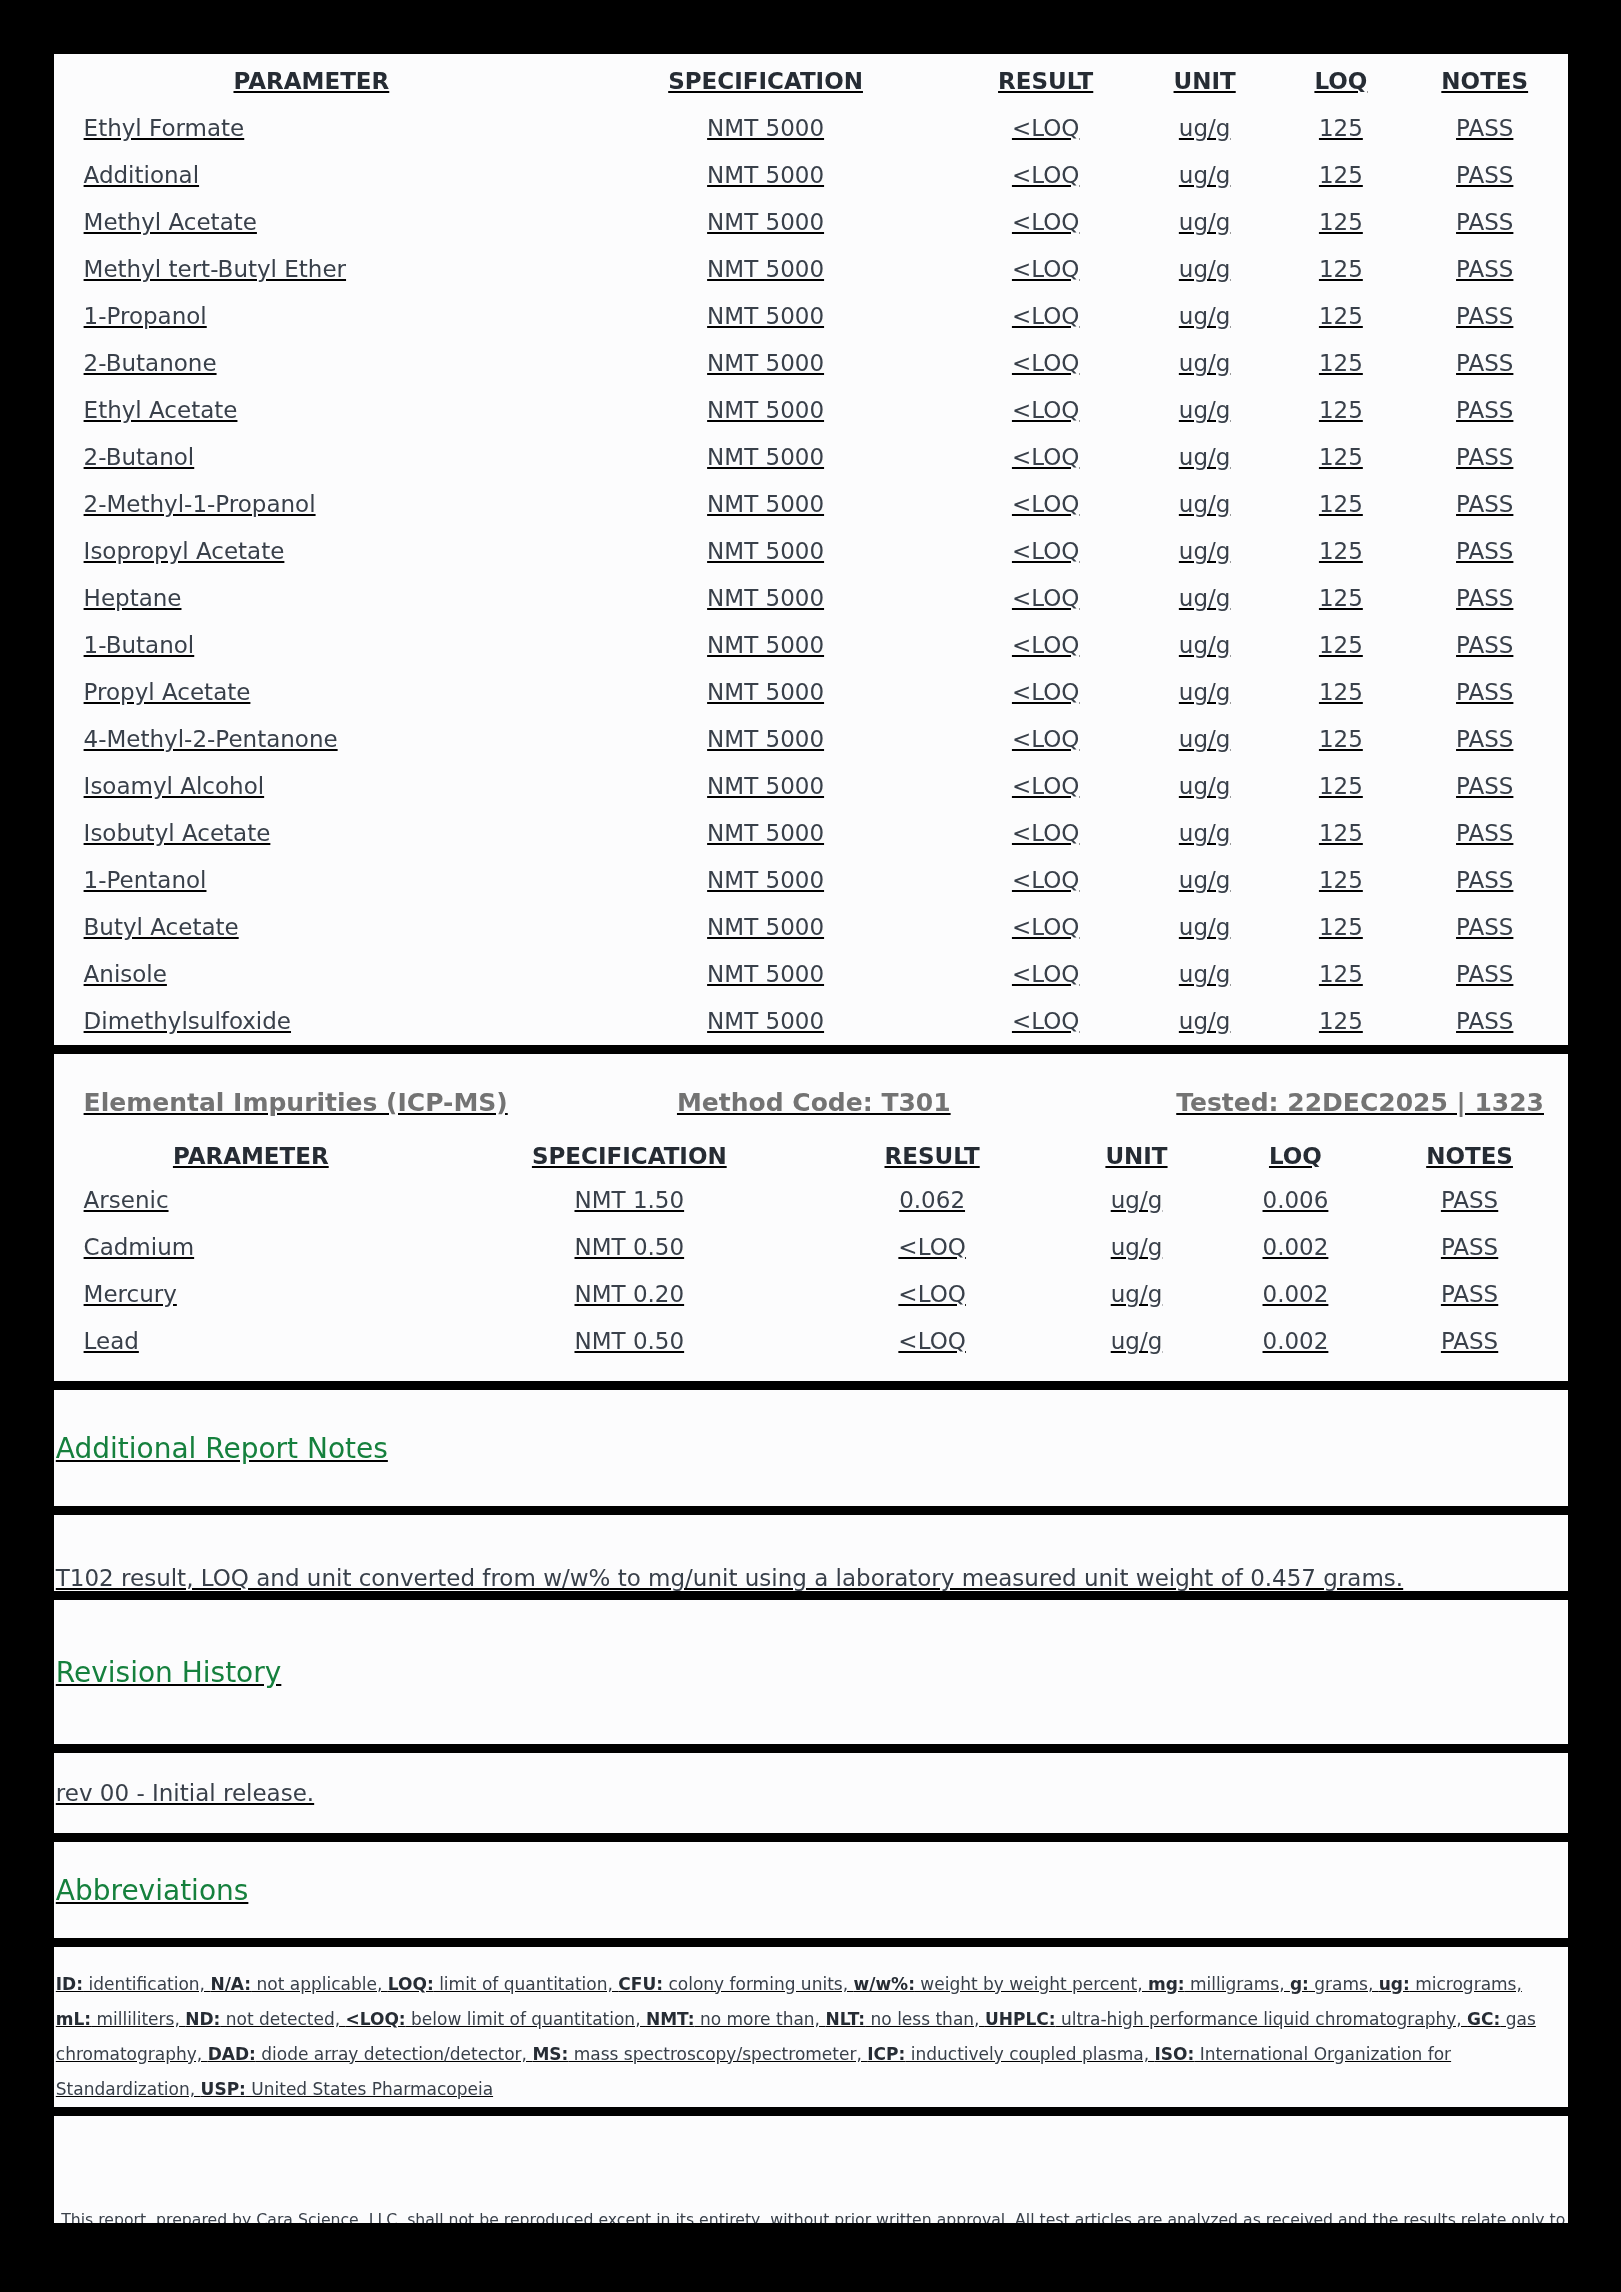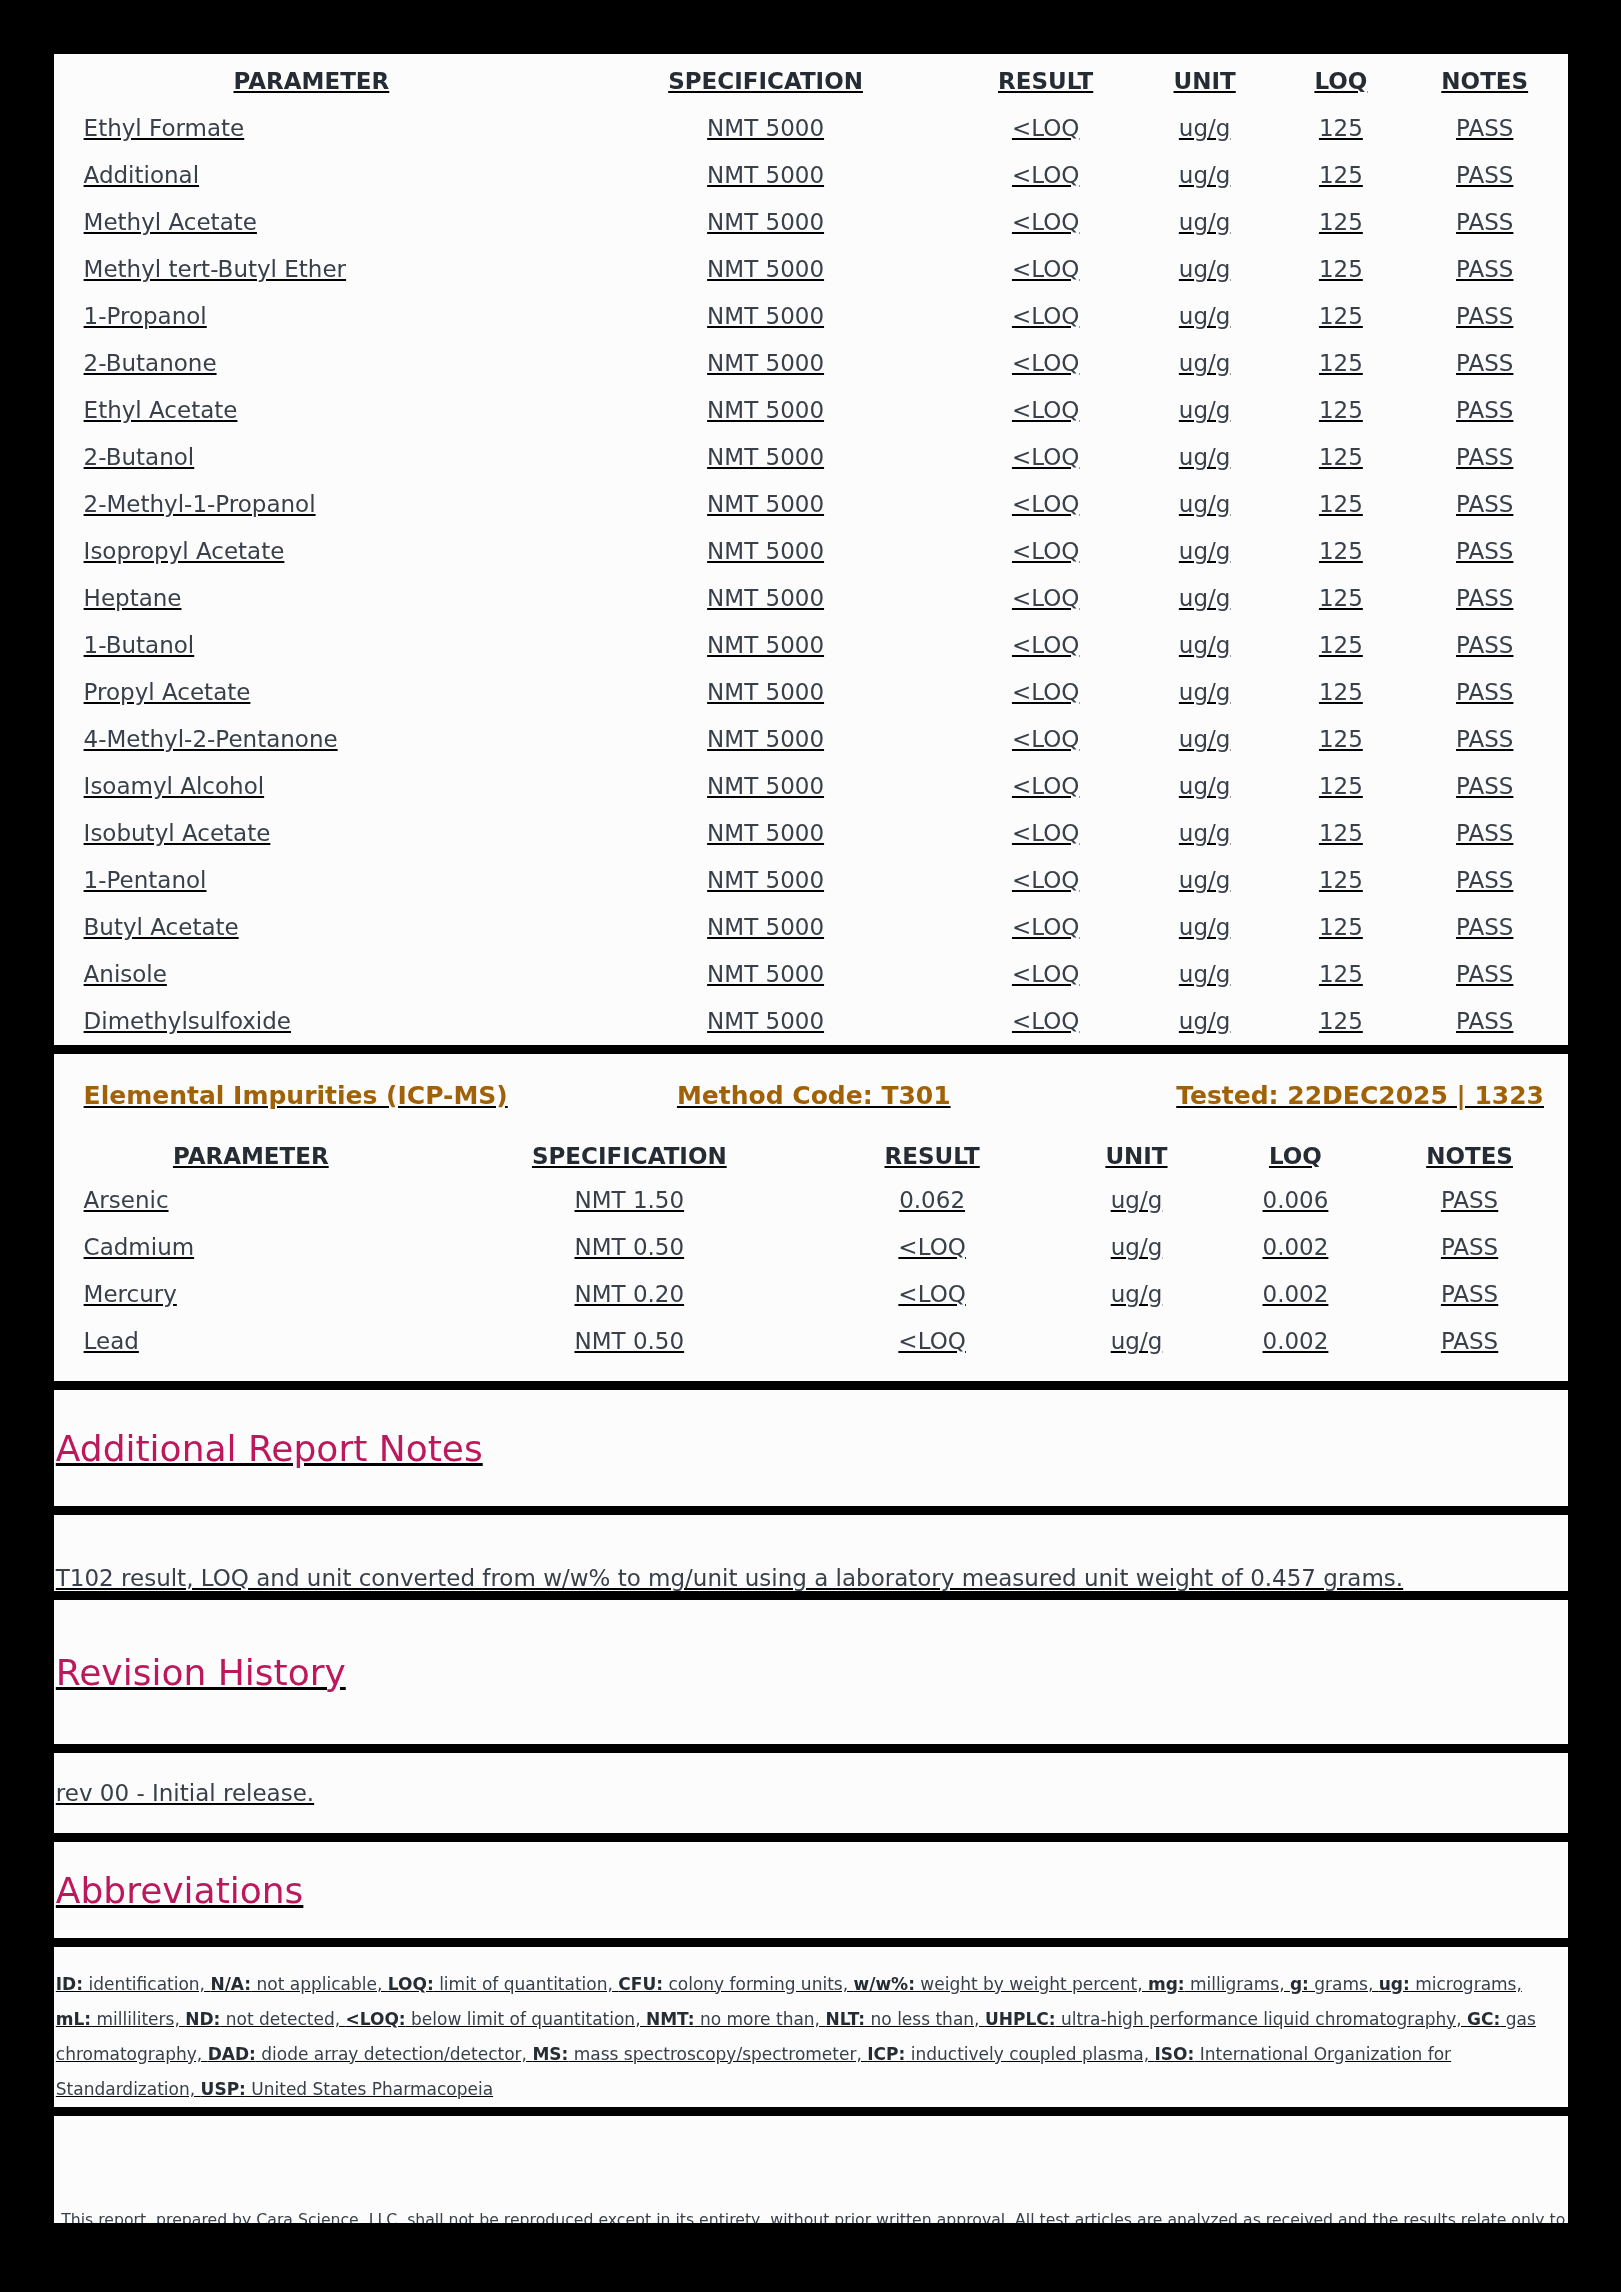--- a/index.html
+++ b/index.html
@@ -64,38 +64,38 @@
   table.t-elemental th:nth-child(3), table.t-elemental td:nth-child(3) { width: 16%; }
   table.t-elemental th:nth-child(4), table.t-elemental td:nth-child(4) { width: 11%; }
   table.t-elemental th:nth-child(5), table.t-elemental td:nth-child(5) { width: 10%; }
   table.t-elemental th:nth-child(6), table.t-elemental td:nth-child(6) { width: 13%; }
 
   .box-solvents { height: 991px; padding-top: 3.6px; }
 
   .box-elemental { height: 327px; padding-top: 27px; }
   .sec-head-row {
     display: flex;
-    align-items: flex-start;
+    align-items: flex-end;
     height: 36px;
     font-size: 25px;
     font-weight: bold;
-    color: #a16207;
+    color: #737373;
     margin-bottom: 18px;
   }
   .sec-head-row .sh-left   { flex: 1 1 0; padding-left: 29.6px; text-align: left; }
   .sec-head-row .sh-center { flex: 1 1 0; text-align: center; }
   .sec-head-row .sh-right  { flex: 1 1 0; padding-right: 24px; text-align: right; }
   .box-elemental table.rpt th { height: 41px; }
 
   
   .box-heading {
     display: flex;
     align-items: center;
-    font-size: 36px;
-    color: #be185d;
+    font-size: 28px;
+    color: #15803d;
     padding-left: 1.8px;
   }
   .h-arn { height: 116px; }
   .h-rev { height: 144px; }
   .h-abb { height: 96px; }
   .box-text {
     display: flex;
     align-items: center;
     font-size: 23px;
     color: #39404a;

